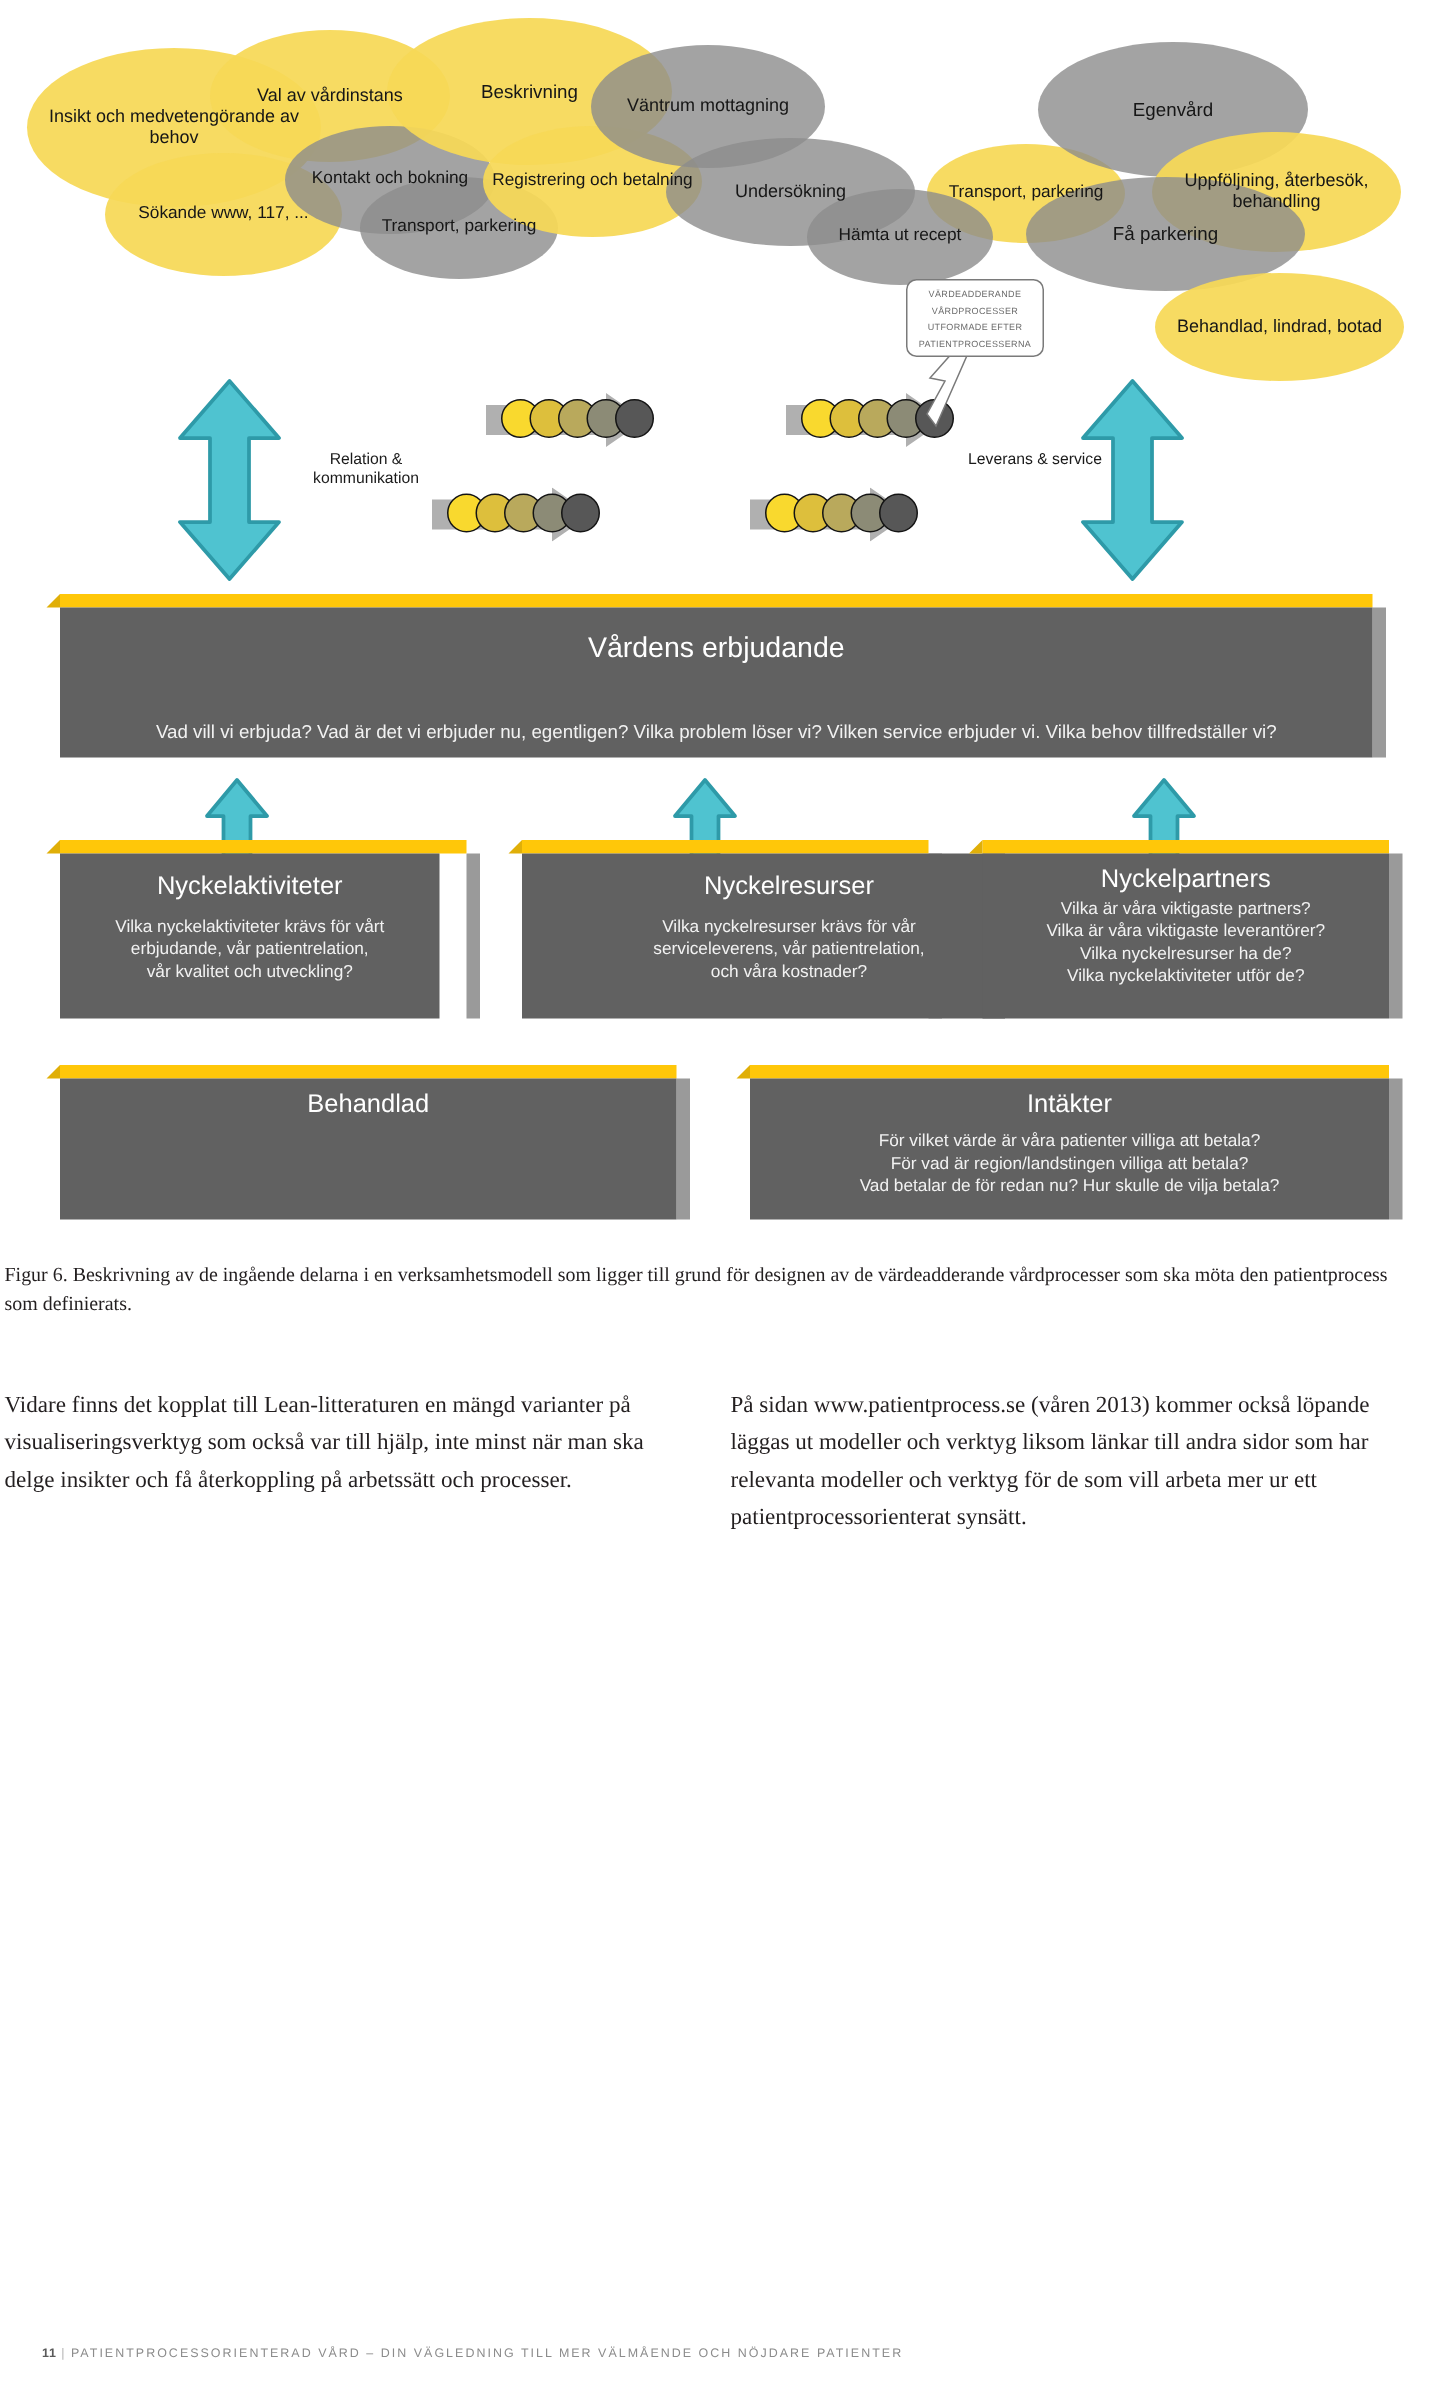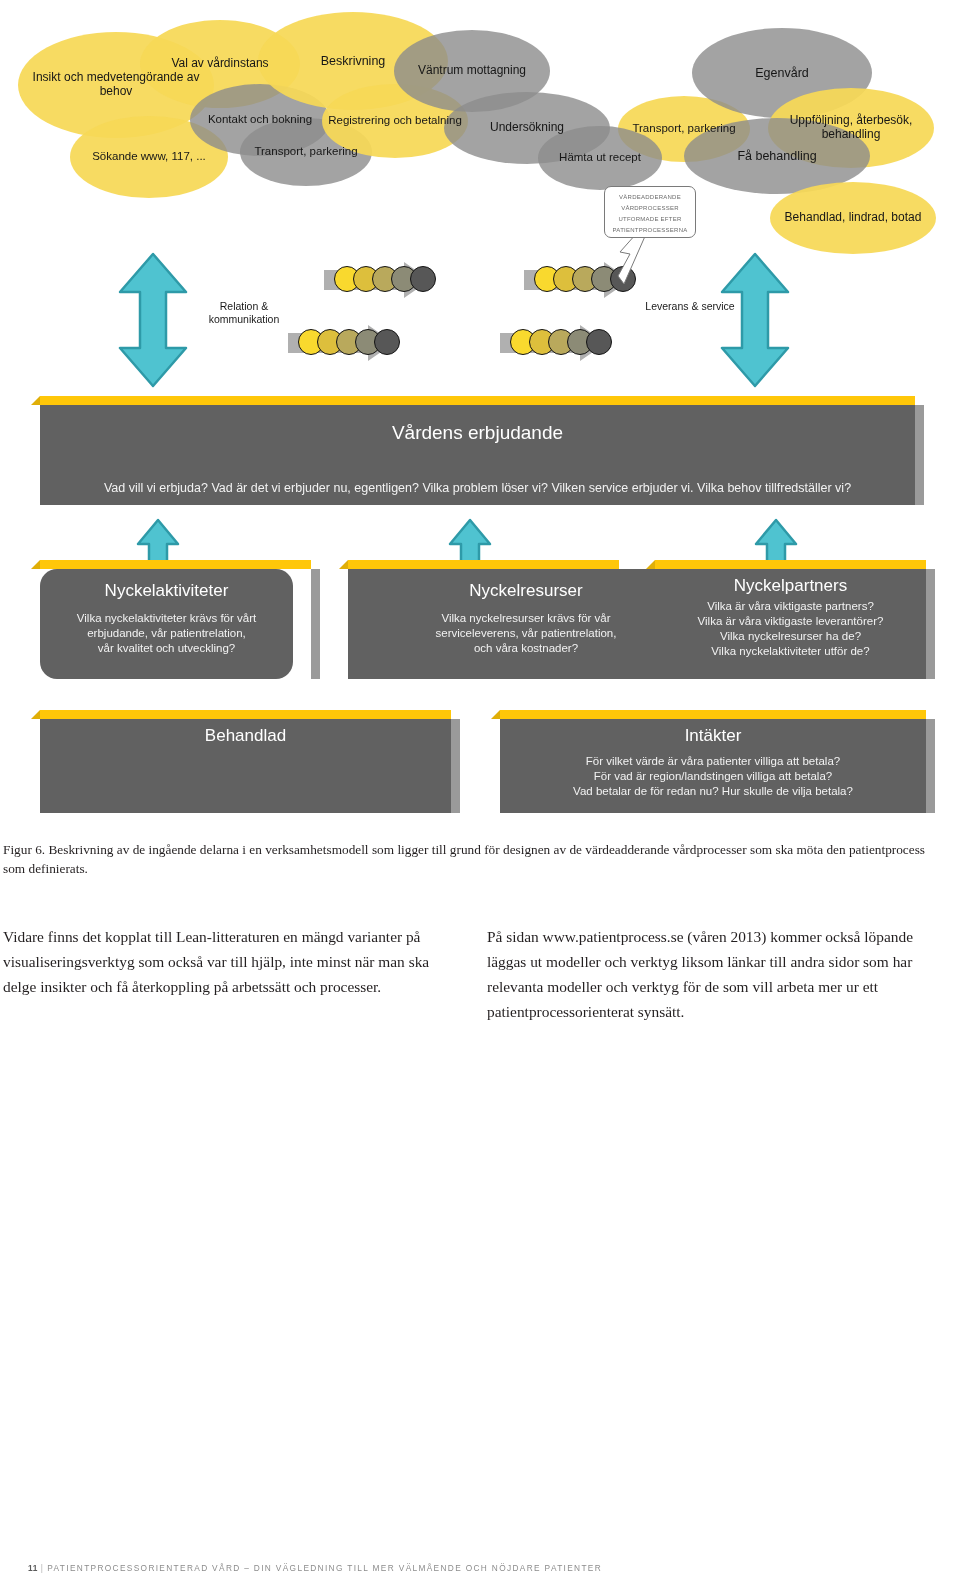--- a/index.html
+++ b/index.html
@@ -113,21 +113,21 @@
 <div id="figure">
 
   <div class="ell yellow" style="left:18px;top:32px;width:196px;height:106px;font-size:12px;justify-content:flex-end;">
     <span>Insikt och medvetengörande av behov</span>
   </div>
 
   <div class="ell yellow" style="left:140px;top:20px;width:160px;height:88px;font-size:12px;">
     <span>Val av vårdinstans</span>
   </div>
 
-  <div class="ell yellow" style="left:70px;top:116px;width:158px;height:82px;font-size:11.5px;">
+  <div class="ell yellow" style="left:70px;top:102px;width:158px;height:82px;font-size:11.5px;">
     <span>Sökande www, 117, ...</span>
   </div>
 
   <div class="ell gray" style="left:190px;top:84px;width:140px;height:72px;font-size:11.5px;">
     <span>Kontakt och bokning</span>
   </div>
 
   <div class="ell yellow" style="left:258px;top:12px;width:190px;height:98px;font-size:12.5px;">
     <span>Beskrivning</span>
   </div>
@@ -159,21 +159,21 @@
 
   <div class="ell gray" style="left:692px;top:28px;width:180px;height:90px;font-size:12.5px;">
     <span>Egenvård</span>
   </div>
 
   <div class="ell yellow" style="left:768px;top:88px;width:166px;height:80px;font-size:12px;">
     <span>Uppföljning, återbesök, behandling</span>
   </div>
 
   <div class="ell gray" style="left:684px;top:118px;width:186px;height:76px;font-size:12.5px;">
-    <span>Få behandling</span>
+    <span>Få parkering</span>
   </div>
 
   <div class="ell yellow" style="left:770px;top:182px;width:166px;height:72px;font-size:12px;">
     <span>Behandlad, lindrad, botad</span>
   </div>
 
   <div id="callout" style="left:604px;top:186px;width:92px;height:52px;">
     <div>VÄRDEADDERANDE</div>
     <div>VÅRDPROCESSER</div>
     <div>UTFORMADE EFTER</div>
@@ -256,21 +256,21 @@
   <svg style="position:absolute;left:448px;top:518px;width:44px;height:62px;">
     <polygon points="22,2 42,26 31,26 31,60 13,60 13,26 2,26" fill="#4FC3D0" stroke="#2E9AA8" stroke-width="2.5" stroke-linejoin="round"></polygon>
   </svg>
   <svg style="position:absolute;left:754px;top:518px;width:44px;height:62px;">
     <polygon points="22,2 42,26 31,26 31,60 13,60 13,26 2,26" fill="#4FC3D0" stroke="#2E9AA8" stroke-width="2.5" stroke-linejoin="round"></polygon>
   </svg>
 
   <div class="block" style="left:40px;top:560px;width:280px;height:128px;">
     <div class="blk-top" style="width:271px;"></div>
     <div class="blk-side" style="left:271px;top:9px;height:110px;"></div>
-    <div class="blk-face" style="top:9px;width:253px;height:110px;border-radius:17px;">
+    <div class="blk-face" style="top:9px;width:253px;height:110px;">
       <div class="blk-title" style="font-size:17px;padding-top:12px;">Nyckelaktiviteter</div>
       <div class="blk-body" style="font-size:11.5px;padding:10px 8px 0;">
         <div>Vilka nyckelaktiviteter krävs för vårt</div>
         <div>erbjudande, vår patientrelation,</div>
         <div>vår kvalitet och utveckling?</div>
       </div>
     </div>
   </div>
 
   <div class="block" style="left:348px;top:560px;width:280px;height:128px;">

